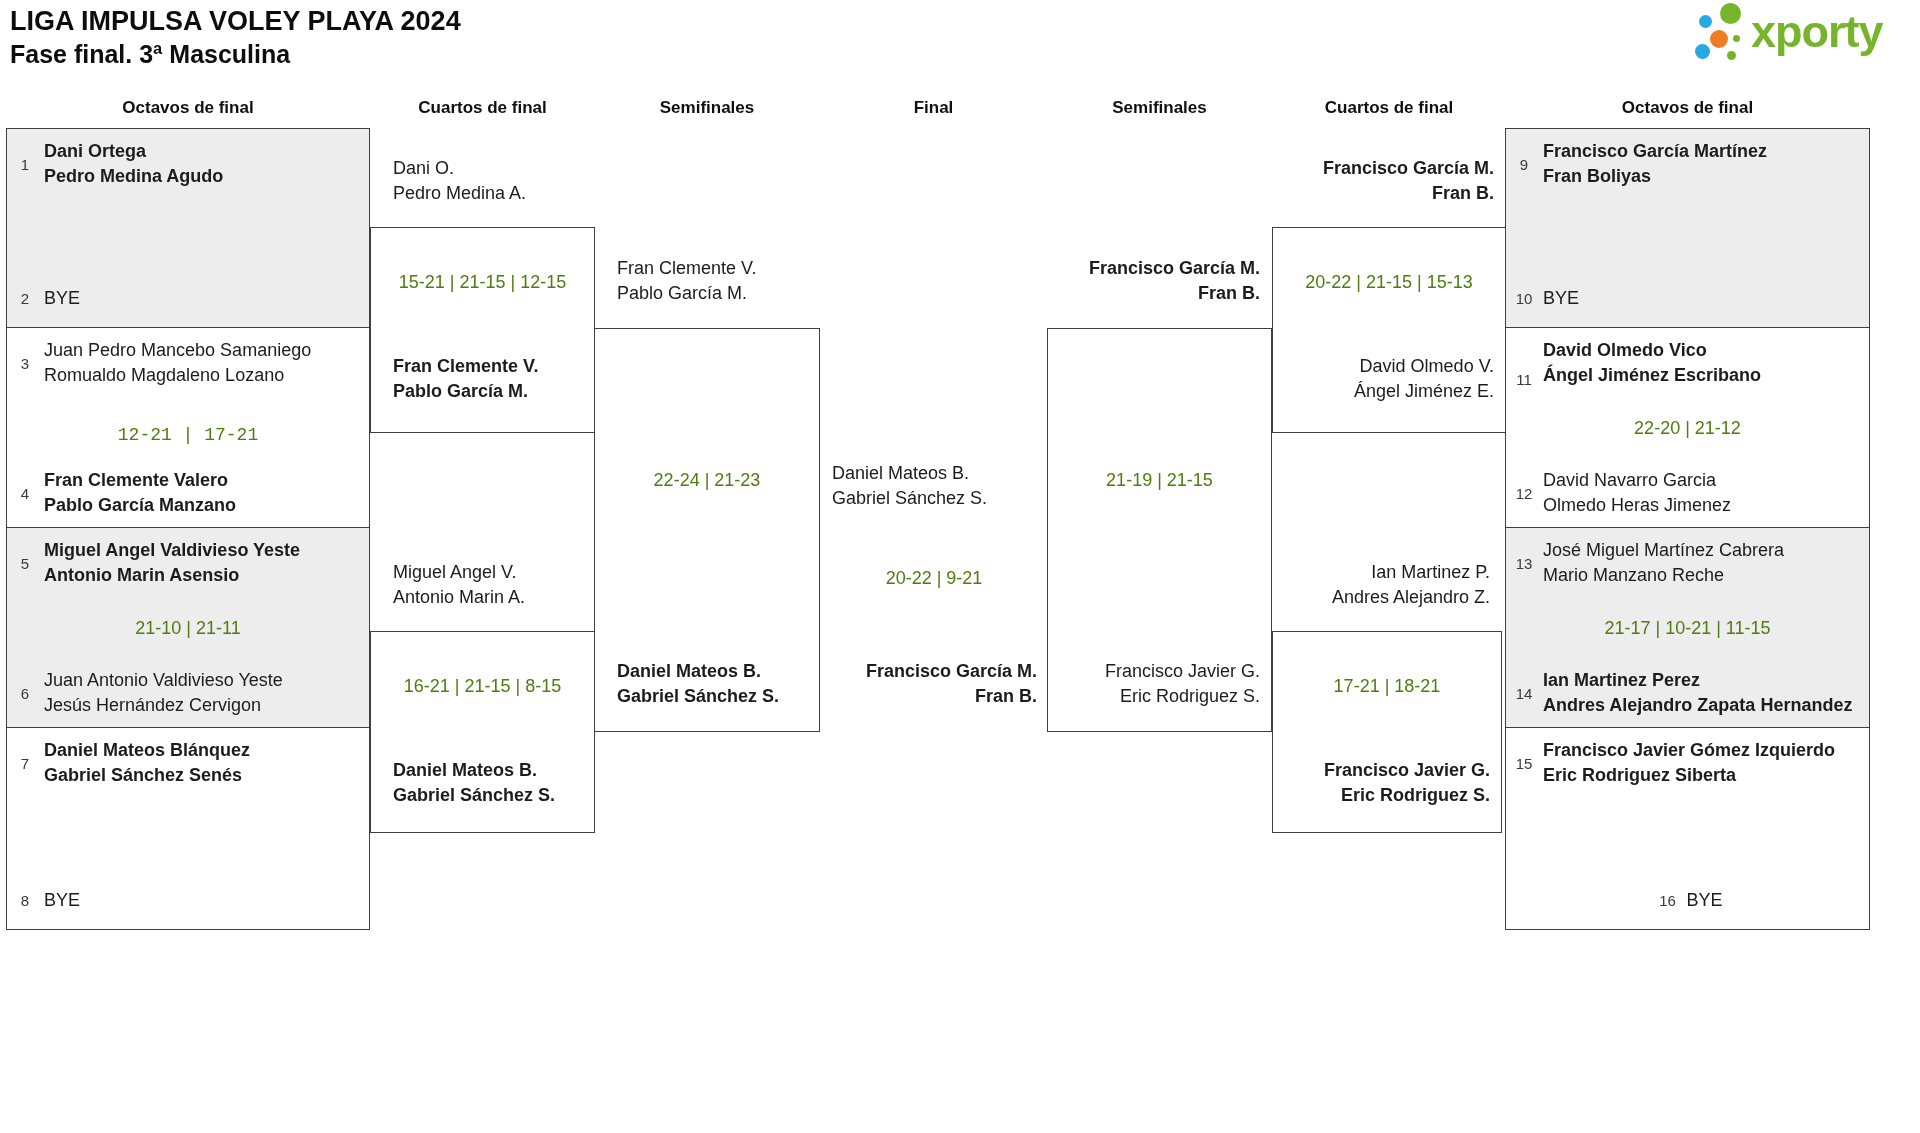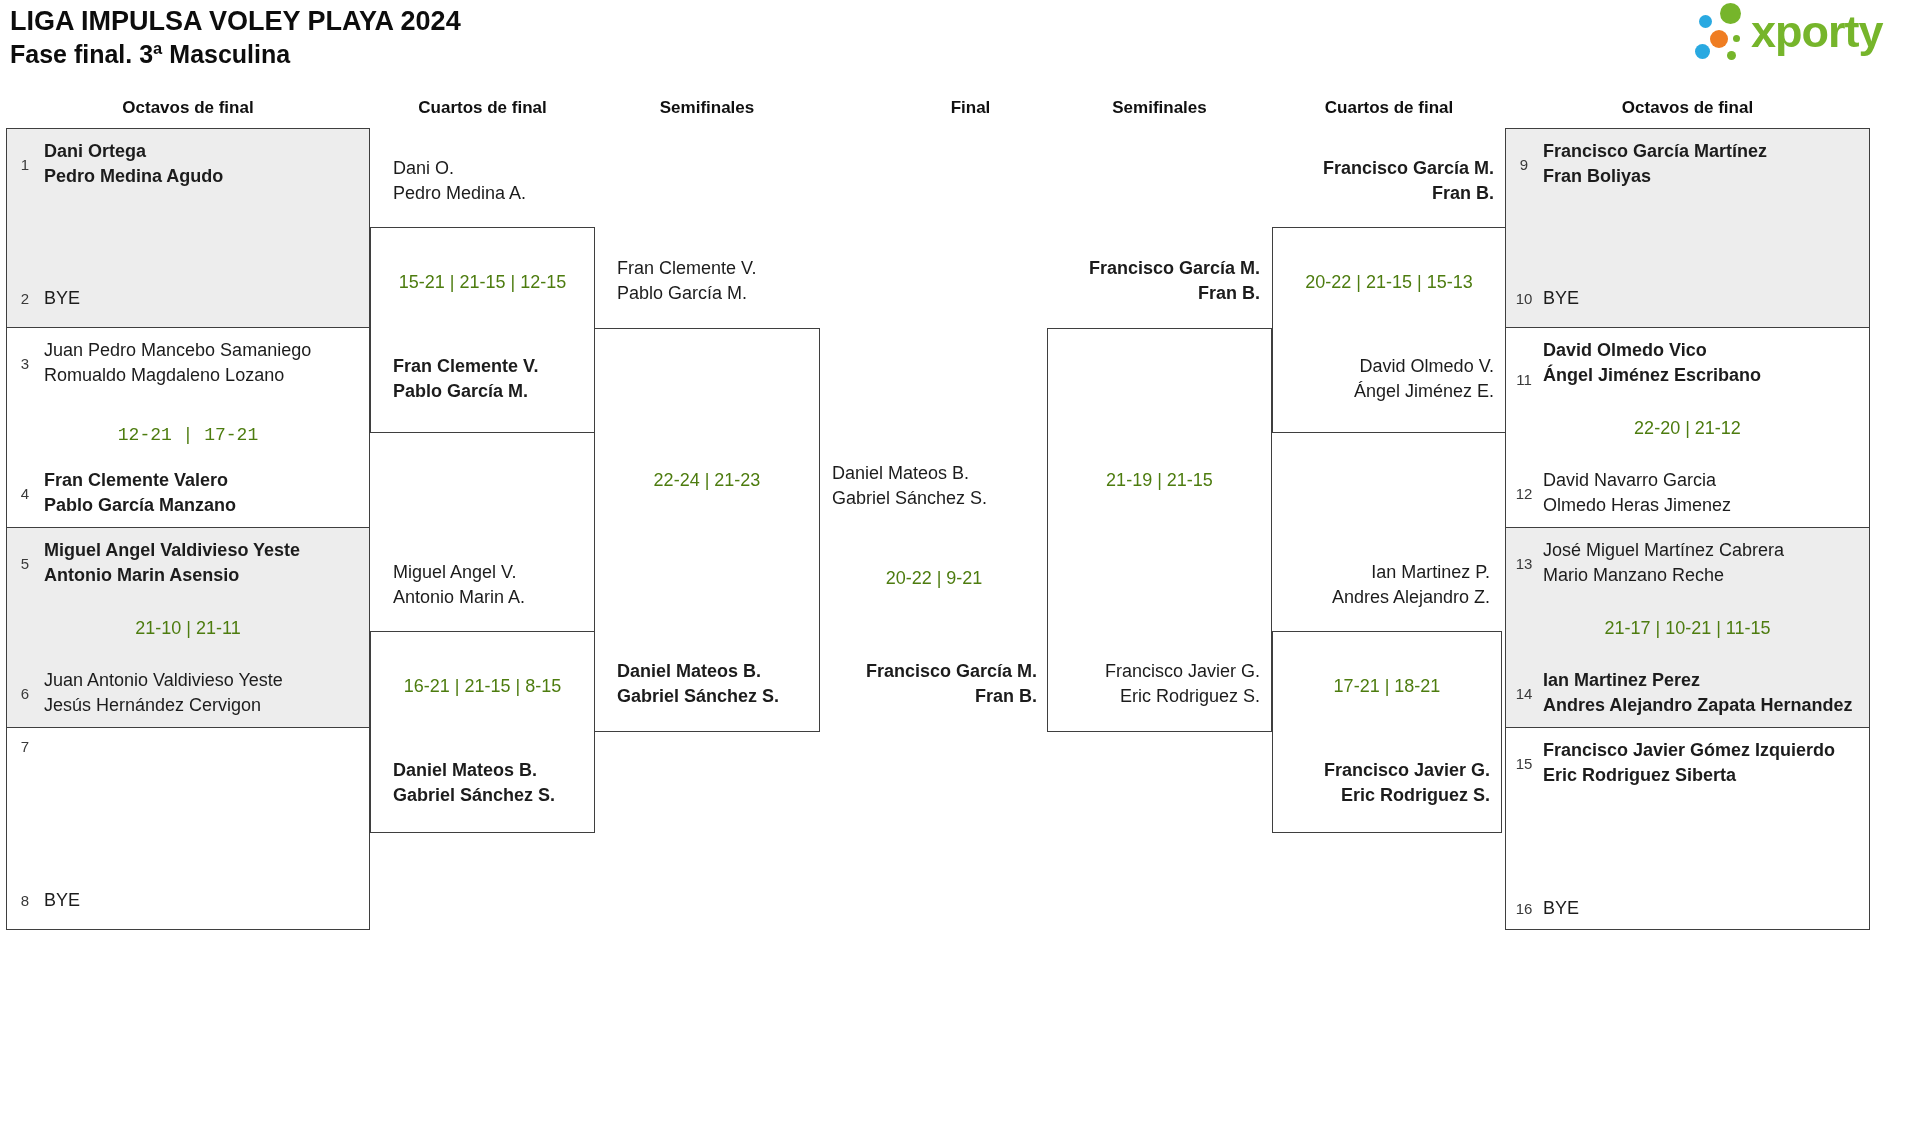--- a/index.html
+++ b/index.html
@@ -46,21 +46,21 @@
     <span class="dot" style="left:25px;top:28px;width:18px;height:18px;background:#ef7d22;"></span>
     <span class="dot" style="left:48px;top:33px;width:7px;height:7px;background:#76b52b;"></span>
     <span class="dot" style="left:10px;top:42px;width:15px;height:15px;background:#29a9e1;"></span>
     <span class="dot" style="left:42px;top:49px;width:9px;height:9px;background:#76b52b;"></span>
     <span class="logo-word">xporty</span>
   </div>
 
   <div class="round-header" style="left:6px;width:364px;">Octavos de final</div>
   <div class="round-header" style="left:370px;width:225px;">Cuartos de final</div>
   <div class="round-header" style="left:594px;width:226px;">Semifinales</div>
-  <div class="round-header" style="left:857px;width:227px;text-align:center;">Final</div>
+  <div class="round-header" style="left:820px;width:227px;text-align:center;">Final</div>
   <div class="round-header" style="left:1047px;width:225px;">Semifinales</div>
   <div class="round-header" style="left:1272px;width:234px;">Cuartos de final</div>
   <div class="round-header" style="left:1505px;width:365px;">Octavos de final</div>
 
   <div class="match shaded" style="left:6px;top:128px;width:364px;height:200px;">
     <div class="team" style="top:10px;width:348px;">
       <span class="seed">1</span>
       <span class="names bold">
         <span class="nl">Dani Ortega</span>
         <span class="nl">Pedro Medina Agudo</span>
@@ -106,20 +106,24 @@
       <span class="names">
         <span class="nl">Juan Antonio Valdivieso Yeste</span>
         <span class="nl">Jesús Hernández Cervigon</span>
       </span>
     </div>
   </div>
 
   <div class="match" style="left:6px;top:727px;width:364px;height:203px;">
     <div class="team" style="top:10px;width:348px;">
       <span class="seed">7</span>
+      <span class="names bold">
+        <span class="nl">Daniel Mateos Blánquez</span>
+        <span class="nl">Gabriel Sánchez Senés</span>
+      </span>
     </div>
     <div class="team" style="bottom:16px;width:348px;">
       <span class="seed">8</span>
       <span class="names">
         <span class="nl">BYE</span>
       </span>
     </div>
   </div>
 
   <div class="qbox" style="left:370px;top:227px;width:225px;height:206px;">
@@ -257,21 +261,21 @@
   </div>
 
   <div class="match" style="left:1505px;top:727px;width:365px;height:203px;">
     <div class="team" style="top:10px;width:352px;">
       <span class="seed">15</span>
       <span class="names bold">
         <span class="nl">Francisco Javier Gómez Izquierdo</span>
         <span class="nl">Eric Rodriguez Siberta</span>
       </span>
     </div>
-    <div class="team" style="bottom:8px;width:352px;">
+    <div class="team" style="bottom:16px;width:352px;justify-content:center;">
       <span class="seed">16</span>
       <span class="names">
         <span class="nl">BYE</span>
       </span>
     </div>
   </div>
 
 </div>
 
 </body></html>

